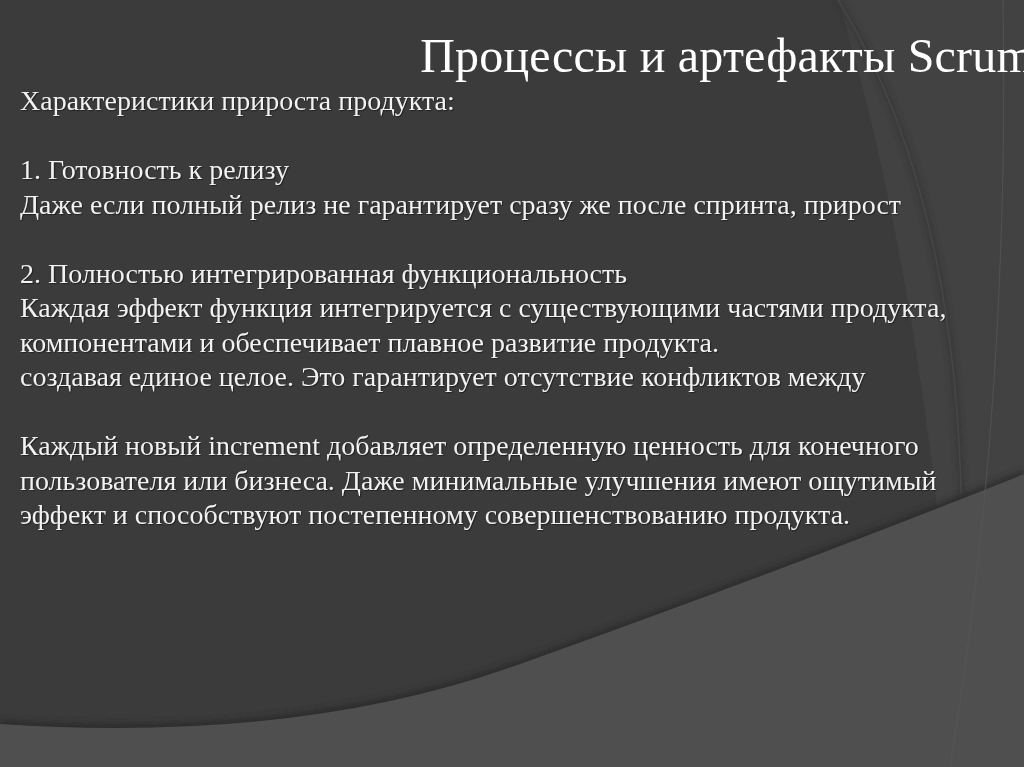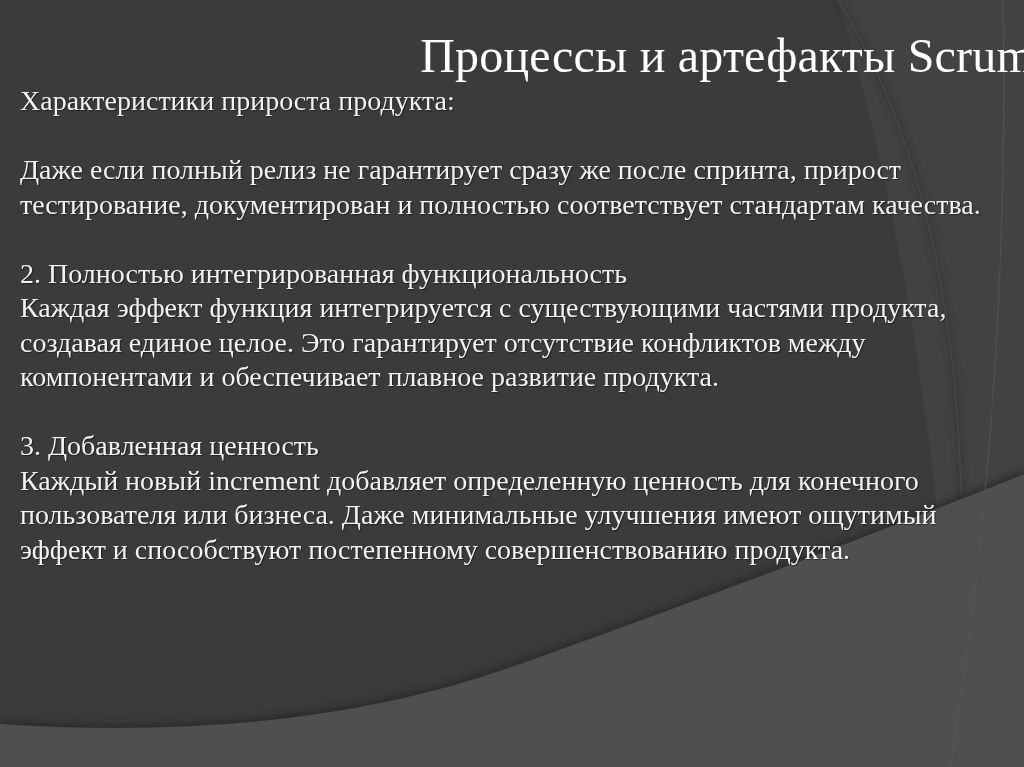--- a/index.html
+++ b/index.html
@@ -49,33 +49,32 @@
 </svg>
 
 <div class="slide">
   <h1 class="title" style="margin:10px;font-weight:normal;text-align:right;">Процессы и артефакты Scrum</h1>
 
   <div class="content">
     <p>Характеристики прироста продукта:</p>
     <div class="gap"></div>
 
     <div>
+      <p>1. Готовность к релизу</p>
       <p>Даже если полный релиз не гарантирует сразу же после спринта, прирост</p>
-      <p>тестирование, документирован и полностью соответствует стандартам качества.</p>
     </div>
     <div class="gap"></div>
 
     <div>
       <p>2. Полностью интегрированная функциональность</p>
       <p>Каждая эффект функция интегрируется с существующими частями продукта,</p>
+      <p>компонентами и обеспечивает плавное развитие продукта.</p>
       <p>создавая единое целое. Это гарантирует отсутствие конфликтов между</p>
-      <p>компонентами и обеспечивает плавное развитие продукта.</p>
     </div>
     <div class="gap"></div>
 
     <div>
-      <p>3. Добавленная ценность</p>
       <p>Каждый новый increment добавляет определенную ценность для конечного</p>
       <p>пользователя или бизнеса. Даже минимальные улучшения имеют ощутимый</p>
       <p>эффект и способствуют постепенному совершенствованию продукта.</p>
     </div>
   </div>
 </div>
 
 </body></html>

